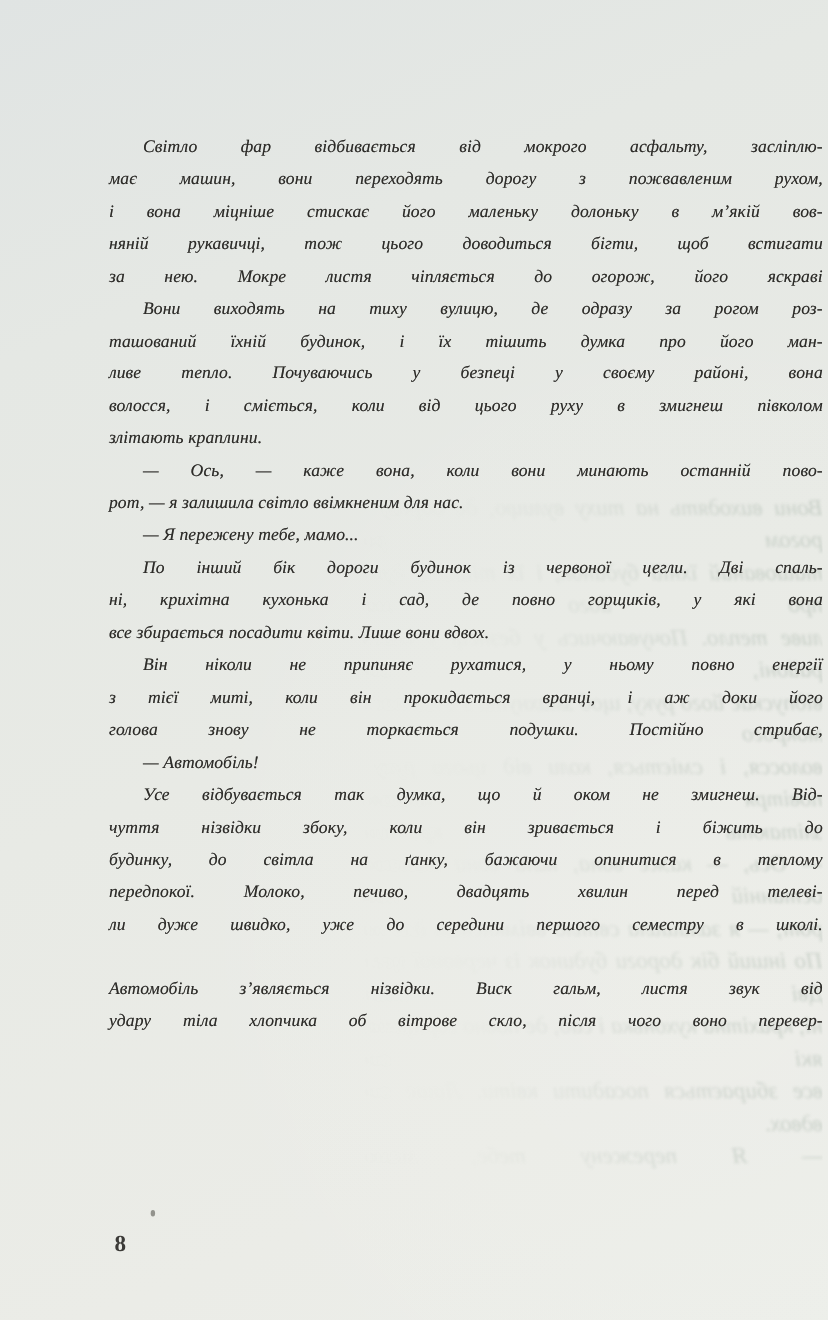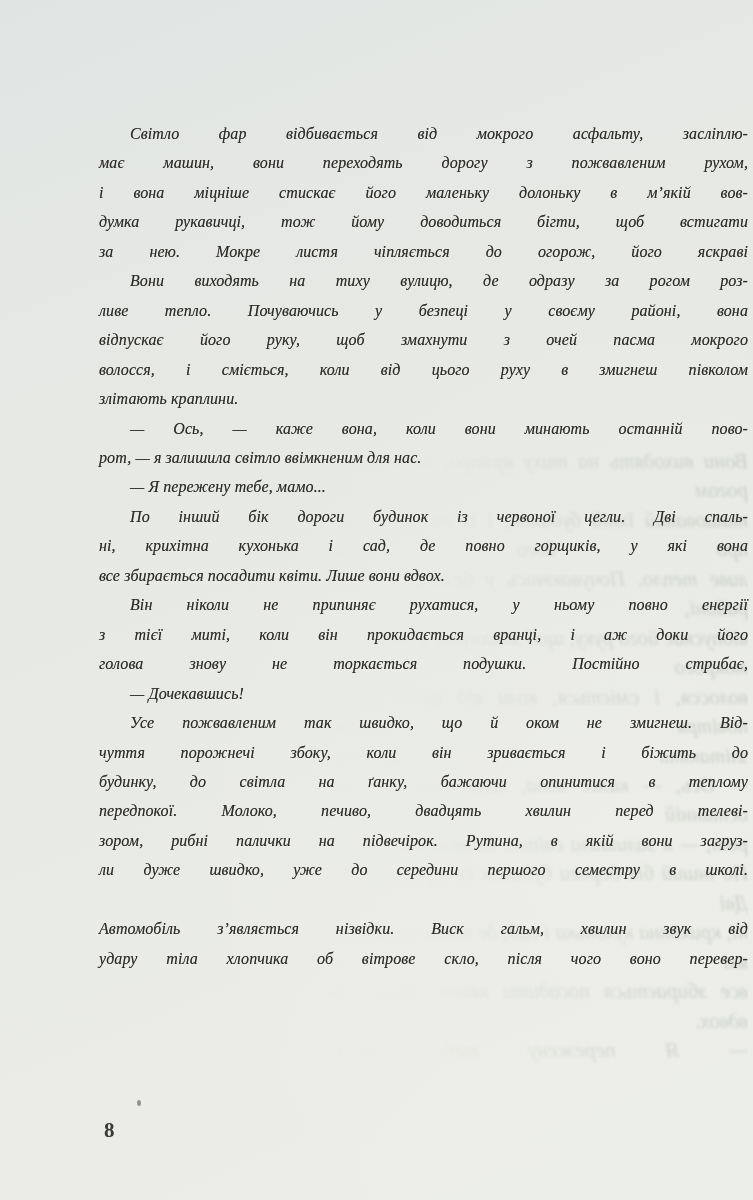--- a/index.html
+++ b/index.html
@@ -70,27 +70,27 @@
         <div>все збирається посадити квіти. Лише вони вдвох.</div>
         <div>— Я пережену тебе, мамо...</div>
       </div>
   </div>
 
   <div class="text-block">
       <div class="para">
         <div class="line ind">Світло фар відбивається від мокрого асфальту, засліплю-</div>
         <div class="line">має машин, вони переходять дорогу з пожвавленим рухом,</div>
         <div class="line">і вона міцніше стискає його маленьку долоньку в м’якій вов-</div>
-        <div class="line">думка рукавичці, тож йому доводиться бігти, щоб встигати</div>
+        <div class="line">няній рукавичці, тож цього доводиться бігти, щоб встигати</div>
         <div class="line">за нею. Мокре листя чіпляється до огорож, його яскраві</div>
       </div>
       <div class="para">
         <div class="line ind">Вони виходять на тиху вулицю, де одразу за рогом роз-</div>
+        <div class="line">ташований їхній будинок, і їх тішить думка про його ман-</div>
         <div class="line">ливе тепло. Почуваючись у безпеці у своєму районі, вона</div>
-        <div class="line">відпускає його руку, щоб змахнути з очей пасма мокрого</div>
         <div class="line">волосся, і сміється, коли від цього руху в змигнеш півколом</div>
         <div class="line last">злітають краплини.</div>
       </div>
       <div class="para">
         <div class="line ind">— Ось, — каже вона, коли вони минають останній пово-</div>
         <div class="line last">рот, — я залишила світло ввімкненим для нас.</div>
       </div>
       <div class="para">
         <div class="line last ind">— Я пережену тебе, мамо...</div>
       </div>
@@ -98,32 +98,31 @@
         <div class="line ind">По інший бік дороги будинок із червоної цегли. Дві спаль-</div>
         <div class="line">ні, крихітна кухонька і сад, де повно горщиків, у які вона</div>
         <div class="line last">все збирається посадити квіти. Лише вони вдвох.</div>
       </div>
       <div class="para">
         <div class="line ind">Він ніколи не припиняє рухатися, у ньому повно енергії</div>
         <div class="line">з тієї миті, коли він прокидається вранці, і аж доки його</div>
         <div class="line">голова знову не торкається подушки. Постійно стрибає,</div>
       </div>
       <div class="para">
-        <div class="line last ind">— Дочекавшись!</div>
+        <div class="line last ind">— Автомобіль!</div>
       </div>
       <div class="para">
-        <div class="line ind">Усе пожвавленим так швидко, що й оком не змигнеш. Від-</div>
-        <div class="line">чуття порожнечі збоку, коли він зривається і біжить до</div>
+        <div class="line ind">Усе відбувається так думка, що й оком не змигнеш. Від-</div>
+        <div class="line">чуття нізвідки збоку, коли він зривається і біжить до</div>
         <div class="line">будинку, до світла на ґанку, бажаючи опинитися в теплому</div>
         <div class="line">передпокої. Молоко, печиво, двадцять хвилин перед телеві-</div>
-        <div class="line">зором, рибні палички на підвечірок. Рутина, в якій вони загруз-</div>
         <div class="line">ли дуже швидко, уже до середини першого семестру в школі.</div>
       </div>
       <div class="para gap">
-        <div class="line">Автомобіль з’являється нізвідки. Виск гальм, хвилин звук від</div>
+        <div class="line">Автомобіль з’являється нізвідки. Виск гальм, листя звук від</div>
         <div class="line">удару тіла хлопчика об вітрове скло, після чого воно перевер-</div>
       </div>
     </div>
 
   <div class="speck"></div>
 
   <div class="page-num">8</div>
 
 </div>
 

